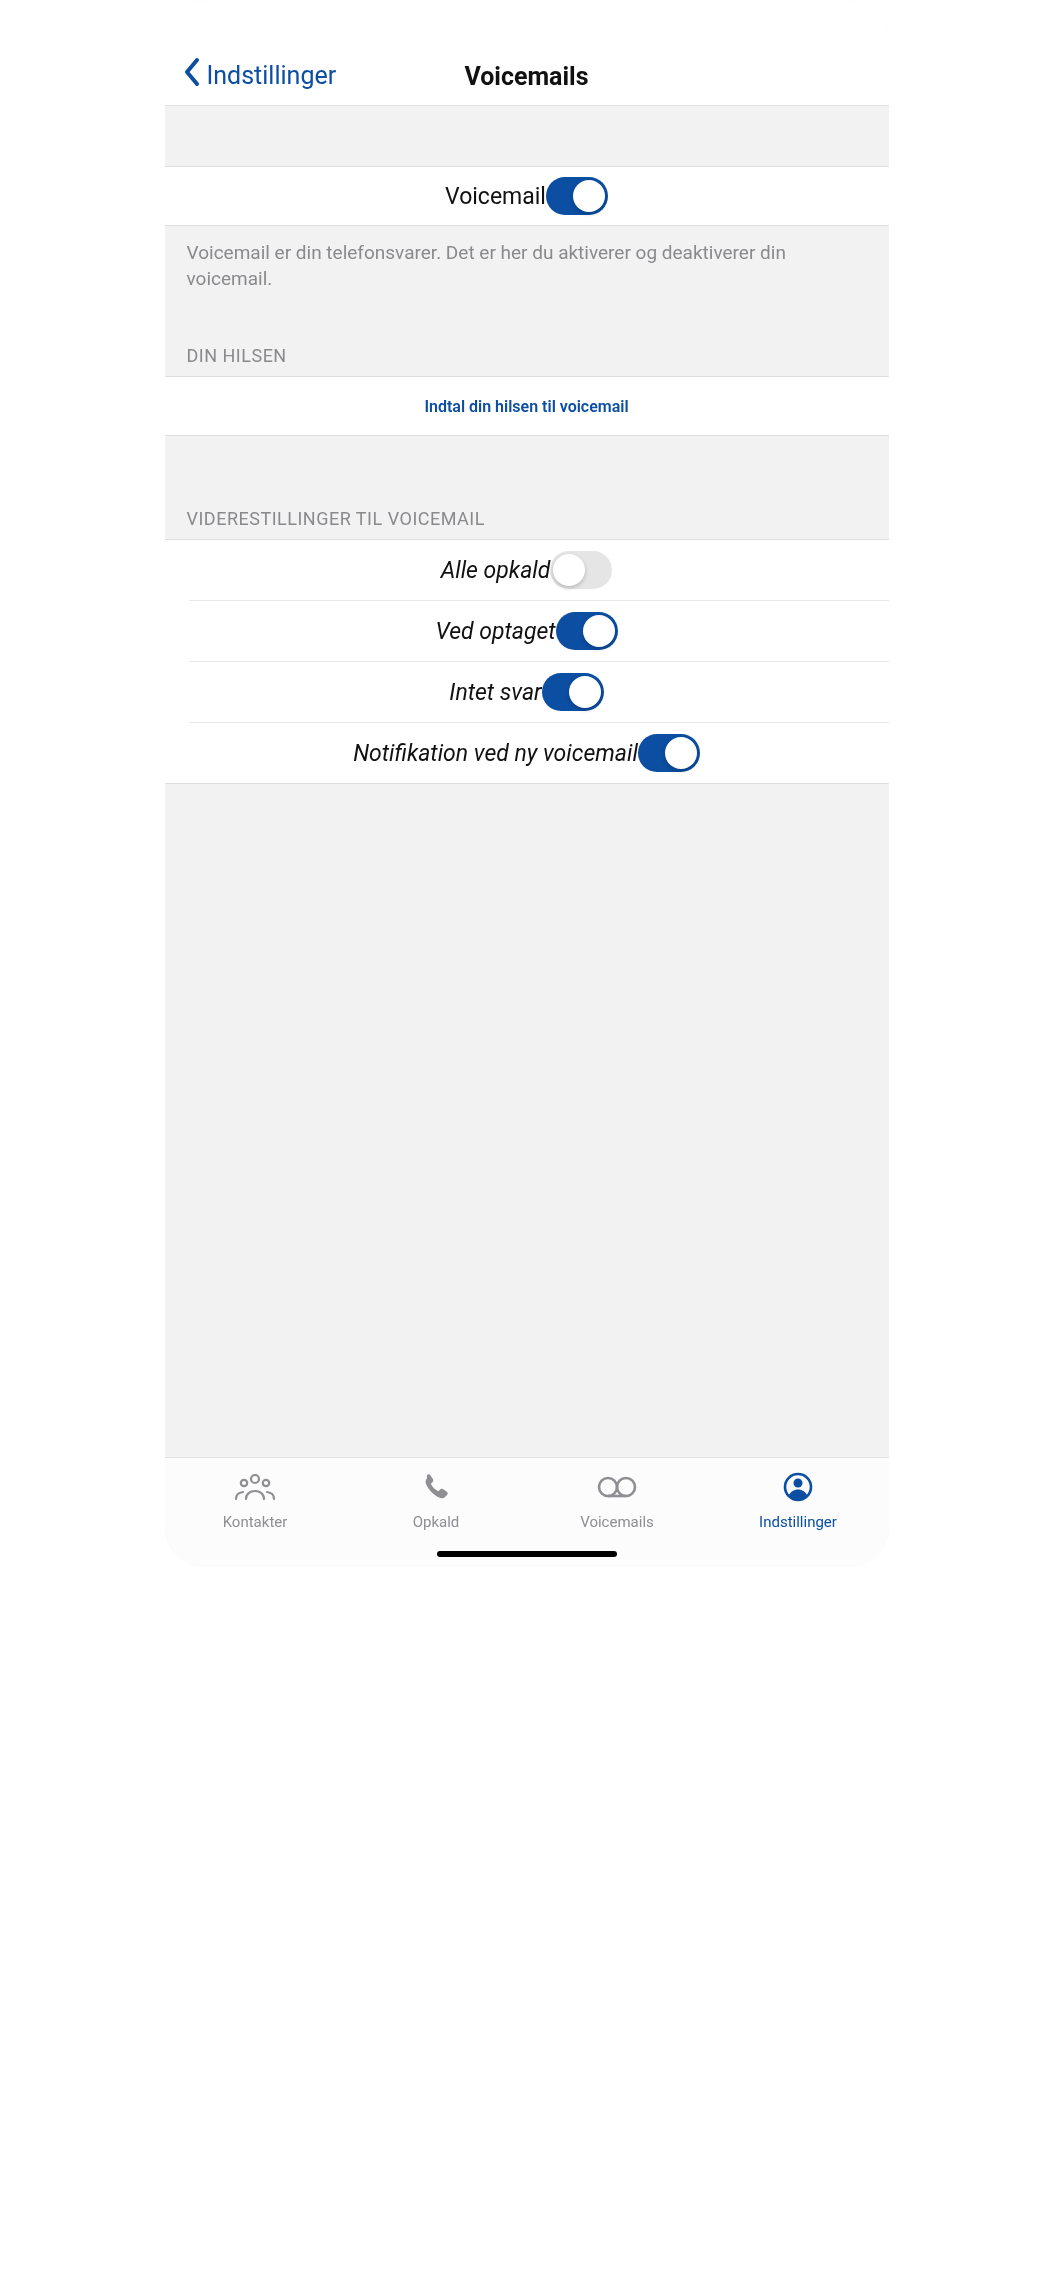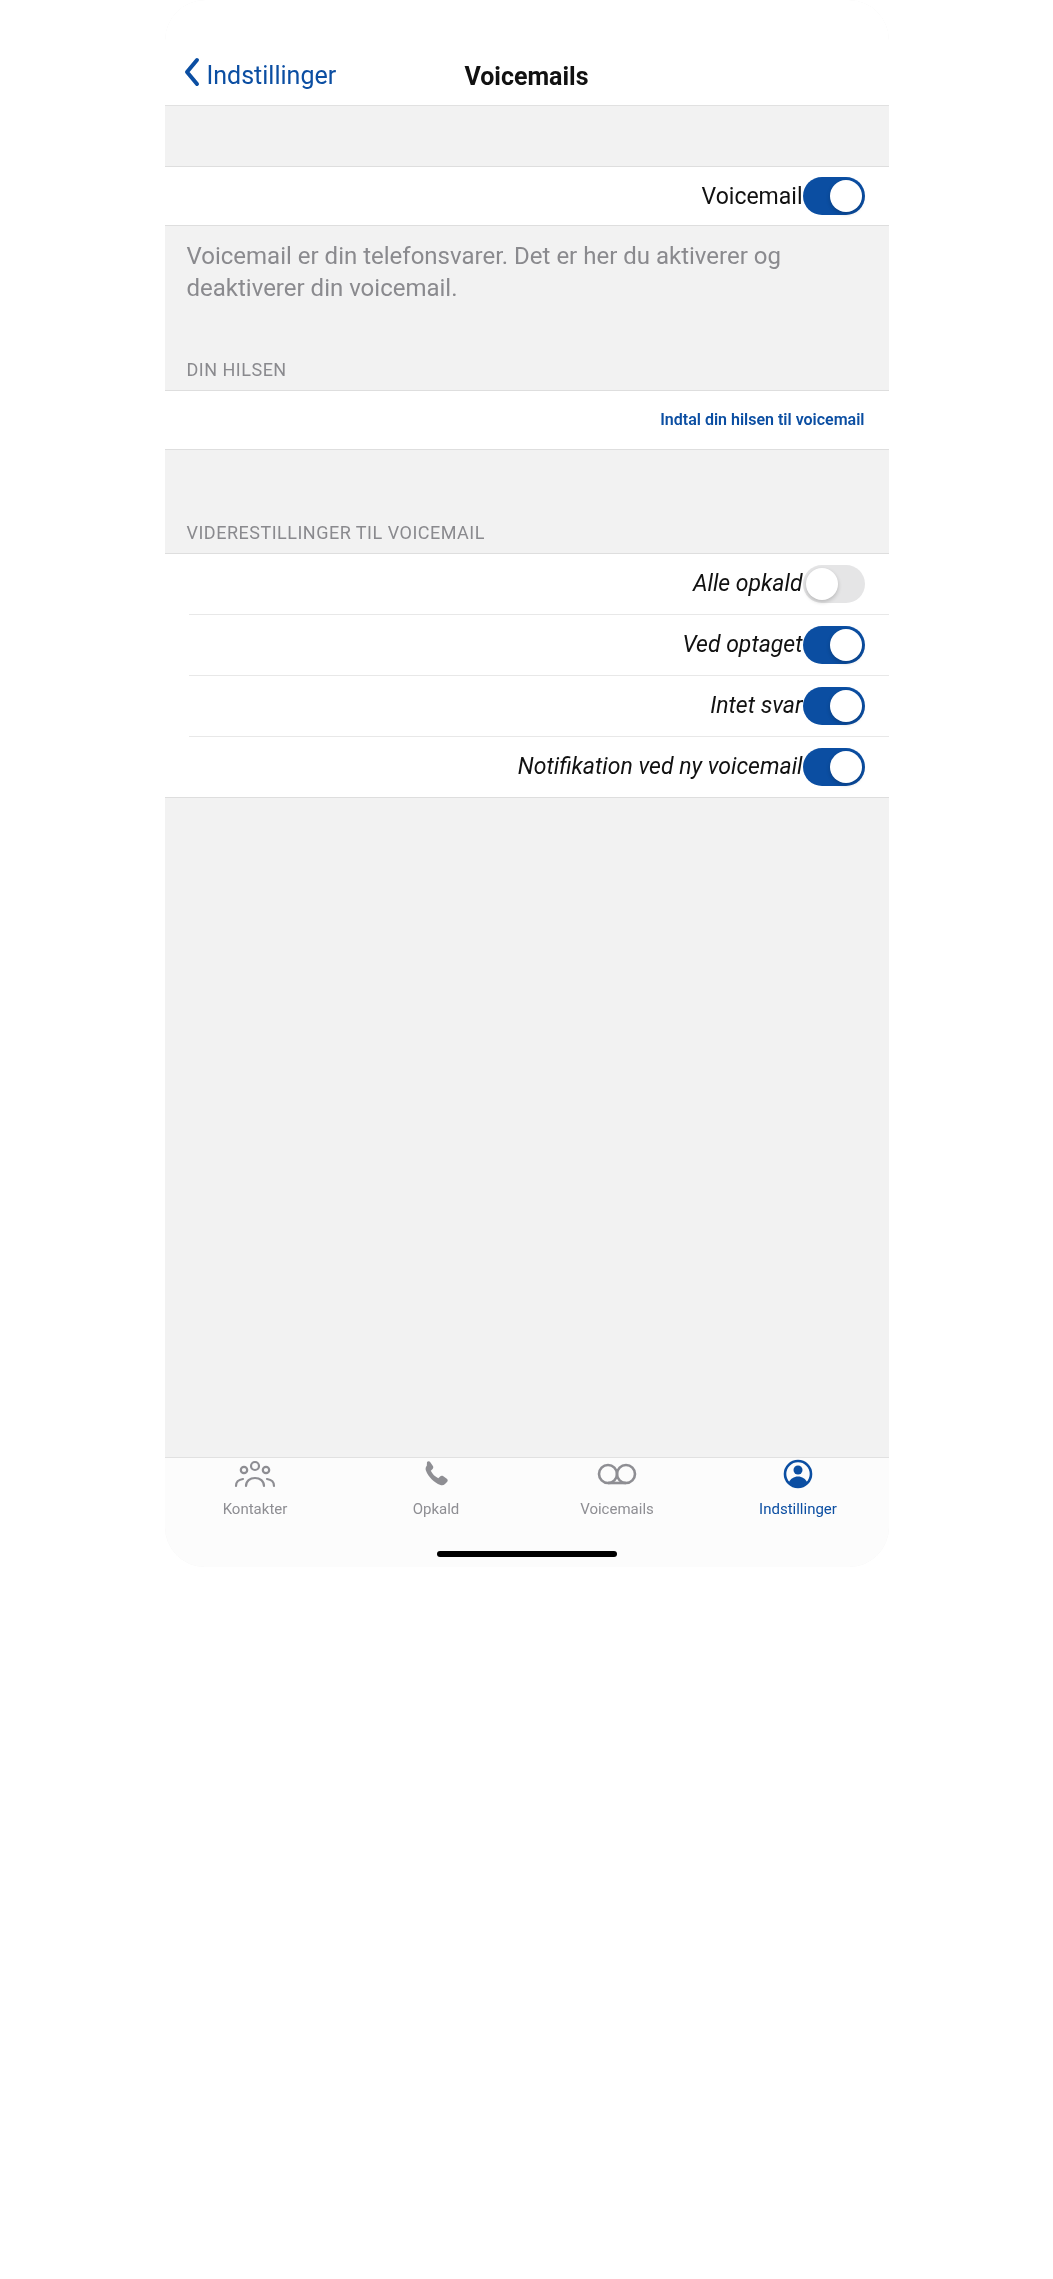--- a/index.html
+++ b/index.html
@@ -57,36 +57,36 @@
     background: #f2f2f2;
     overflow: hidden;
   }
   .spacer-top { height: 60px; }
   .cell {
     background: #fff;
     padding: 0 24px;
     min-height: 60px;
     display: flex;
     align-items: center;
-    justify-content: flex-end;
+    justify-content: center;
   }
   .cell-label {
     font-size: 23px;
     color: #111;
   }
   .cell-divider {
     margin-left: 24px;
     height: 1px;
     background: #e8e8e8;
   }
   .group-border-top { border-top: 1px solid #dedede; }
   .group-border-bottom { border-bottom: 1px solid #dedede; }
   .footer-note {
     padding: 14px 22px 26px;
-    font-size: 24px;
+    font-size: 19px;
     line-height: 1.35;
     color: #8a8a8e;
   }
   .section-header {
     padding: 0 22px 10px;
     font-size: 18px;
     letter-spacing: 0.5px;
     color: #8a8a8e;
     text-transform: uppercase;
     margin-top: 28px;
@@ -139,20 +139,21 @@
   }
   .highlight-wrap .cell { padding: 0 20px; min-height:54px;}
   
   .tabbar {
     height: 110px;
     background: #fcfcfc;
     border-top: 1px solid #e1e1e1;
     display: flex;
     padding-top: 0;
     padding-bottom: 24px;
+    align-items: center;
   }
   .tab {
     flex: 1;
     display: flex;
     flex-direction: column;
     align-items: center;
     justify-content: flex-start;
     gap: 6px;
     color: #8e8e93;
   }

